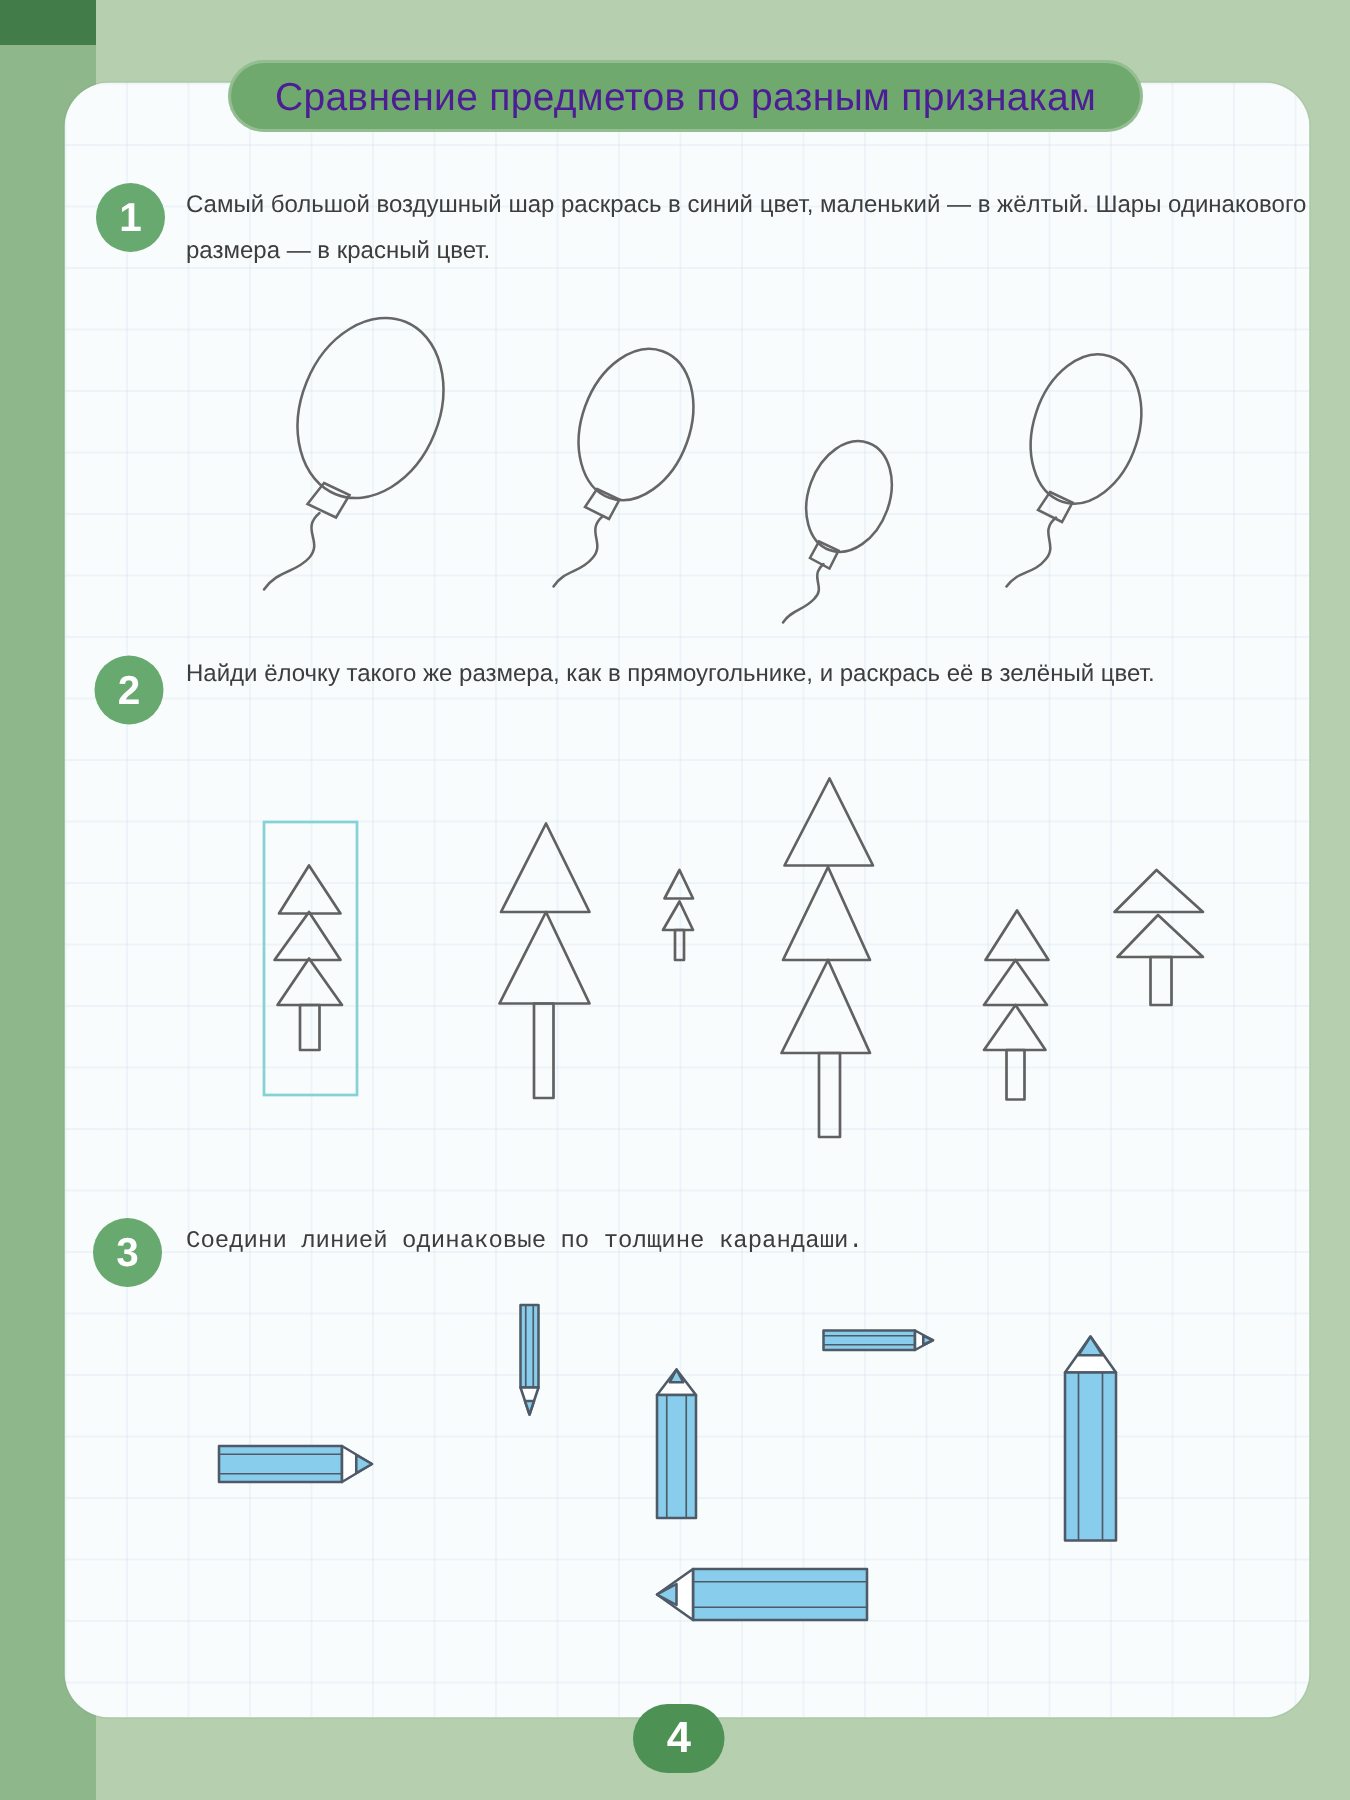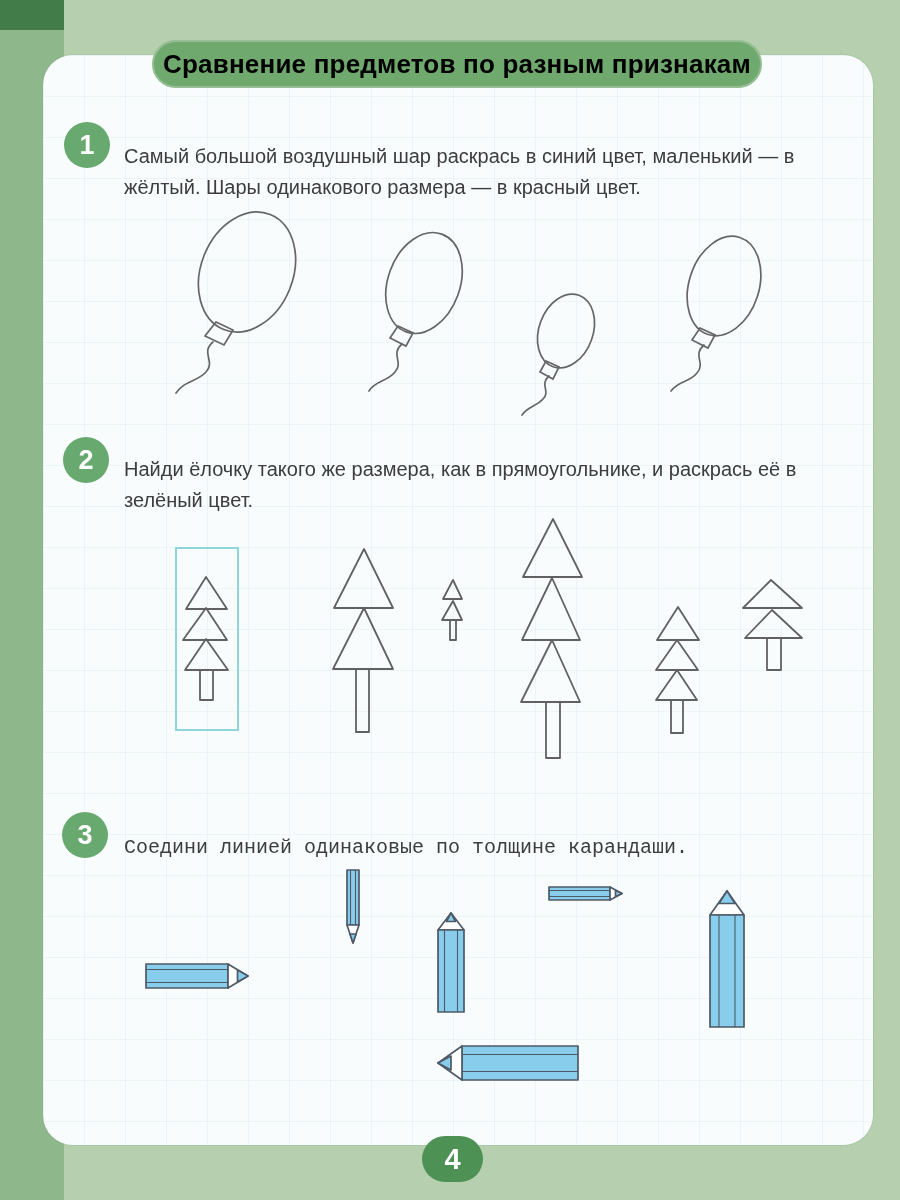--- a/index.html
+++ b/index.html
@@ -23,35 +23,35 @@
     background-image:
       linear-gradient(rgba(150,190,220,.12) 1px, transparent 1px),
       linear-gradient(90deg, rgba(150,190,220,.12) 1px, transparent 1px);
     background-size:41px 41px;
     box-shadow:0 0 0 1px rgba(120,160,120,.15);
   }
   .header-pill{
     position:absolute;left:152px;top:40px;width:610px;height:48px;
     background:#70a96e;border-radius:26px;
     display:flex;align-items:center;justify-content:center;
-    color:#000000;font-size:26px;font-weight:bold;letter-spacing:.2px;
+    color:#4c1d95;font-size:26px;font-weight:normal;letter-spacing:.2px;
     box-shadow:inset 0 0 0 2px rgba(255,255,255,.25);
   }
   .task-circle{
     position:absolute;width:46px;height:46px;border-radius:50%;
     background:#67a96f;color:#fff;
     display:flex;align-items:center;justify-content:center;
     font-size:27px;font-weight:bold;
   }
   .c1{left:64px;top:122px;}
   .c2{left:63px;top:437px;}
   .c3{left:62px;top:812px;}
   .task-text{
     position:absolute;left:124px;width:748px;
-    color:#3d3d3d;font-size:20px;line-height:31px;margin-top:20px;
+    color:#3d3d3d;font-size:16px;line-height:31px;
   }
   .t1{top:121px;}
   .t2{top:434px;}
   .t3{top:812px;font-family:Liberation Mono, monospace;}
   .art{position:absolute;left:0;top:0;width:900px;height:1200px;}
   .page-badge{
     position:absolute;left:422px;top:1136px;width:61px;height:46px;
     background:#4d9154;border-radius:24px;
     display:flex;align-items:center;justify-content:center;
     color:#fff;font-size:29px;font-weight:bold;

